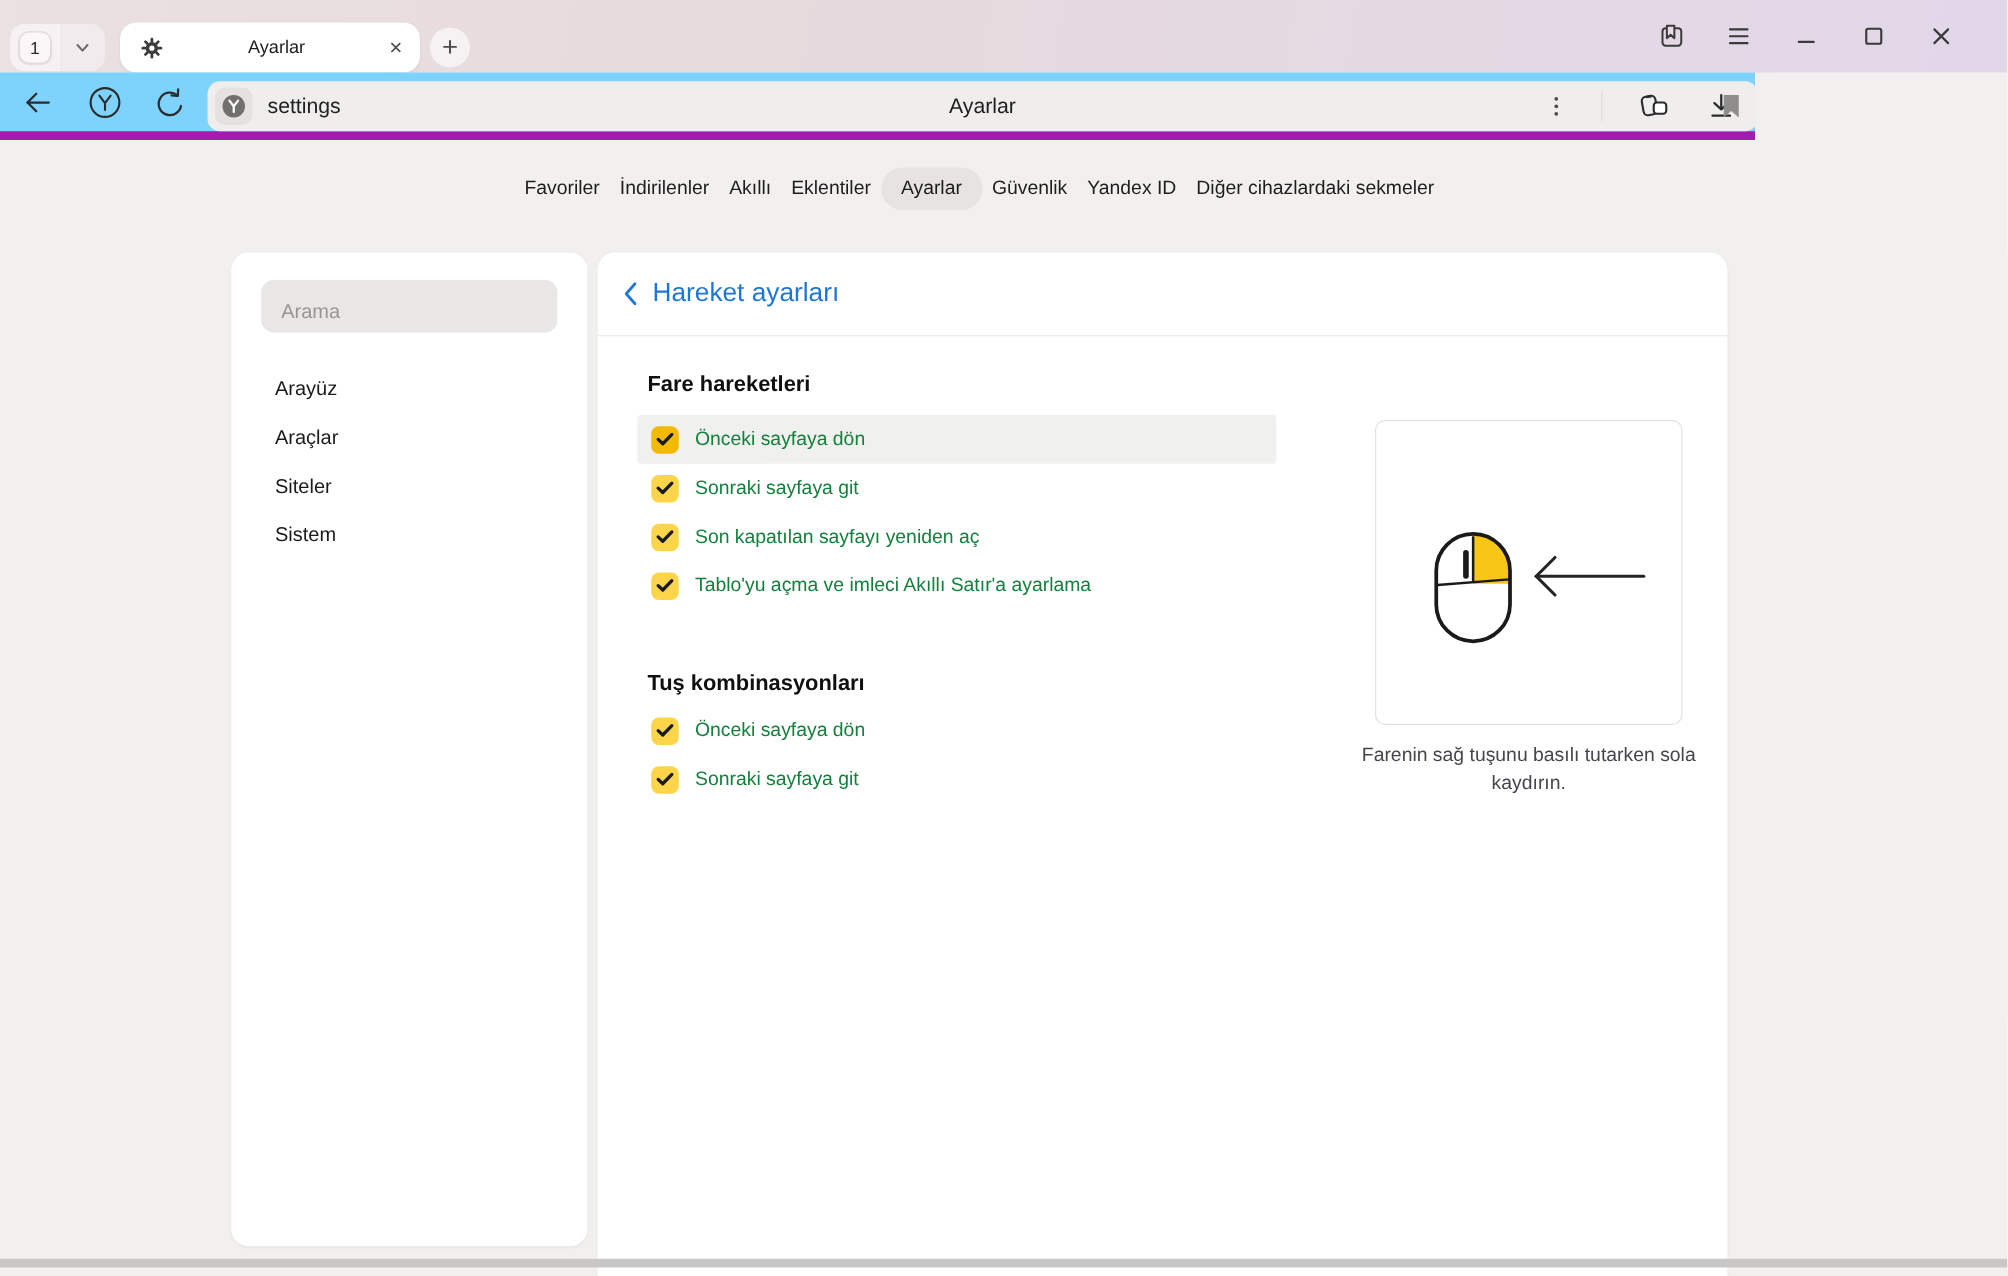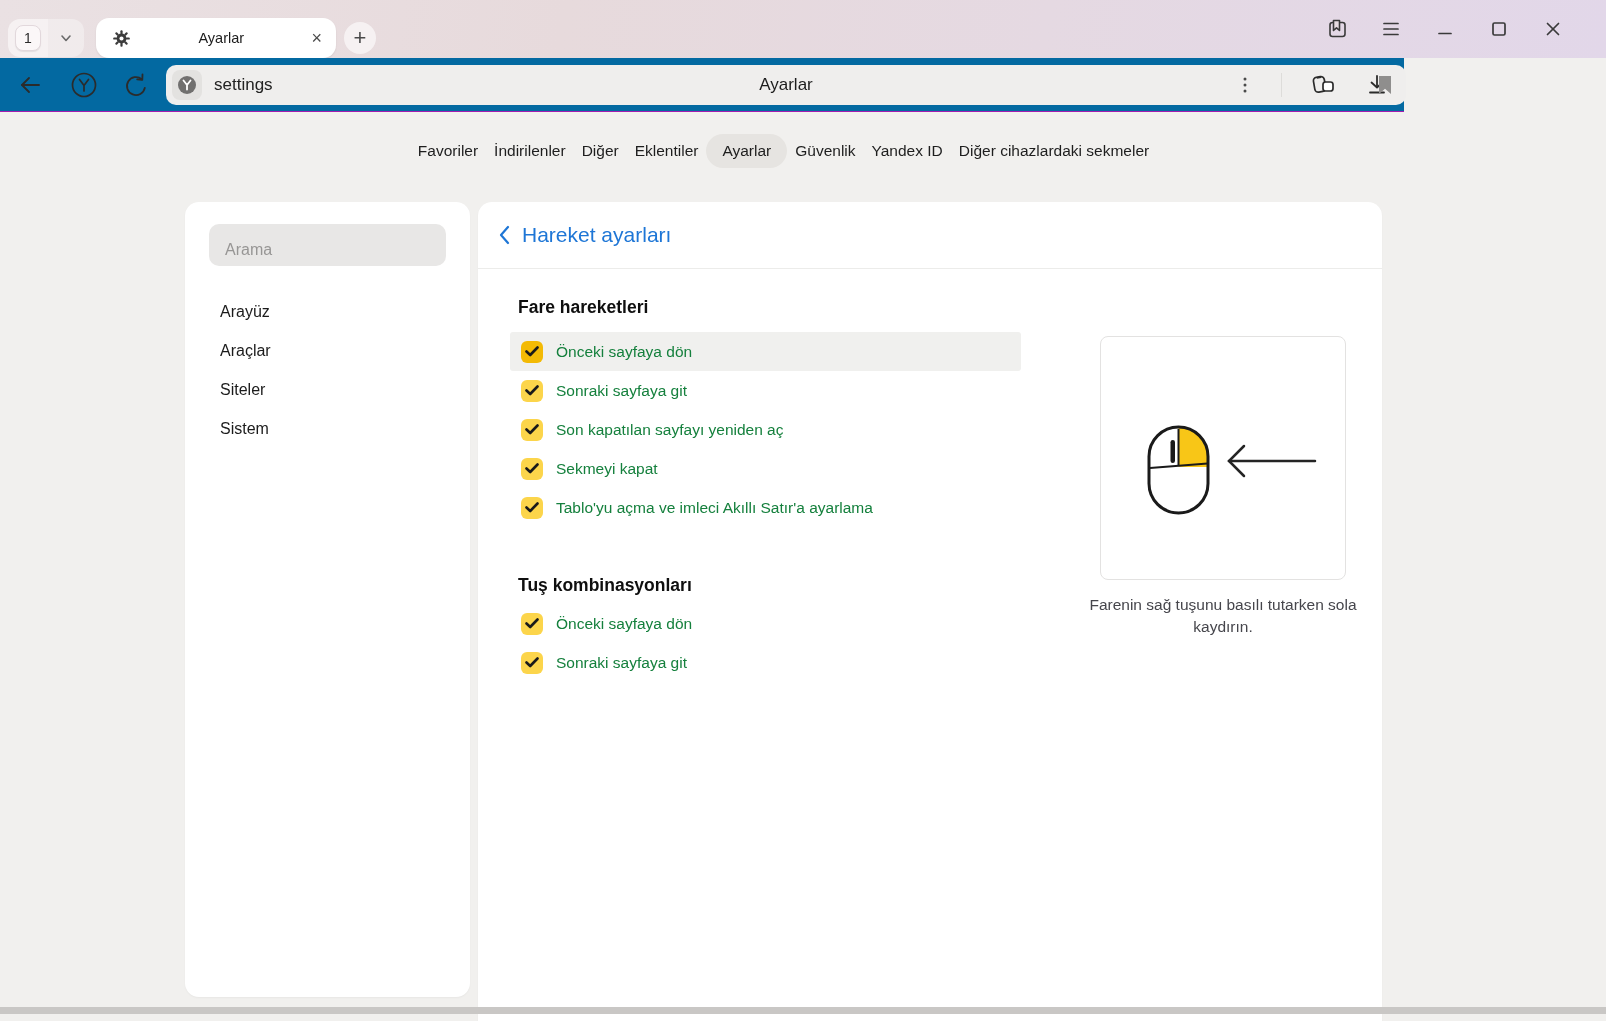--- a/index.html
+++ b/index.html
@@ -20,21 +20,21 @@
   .active-tab { position:absolute; left:96px; top:18px; width:240px; height:40px; background:#fff; border-radius:13px;
     box-shadow:0 1px 2px rgba(0,0,0,0.08); display:flex; align-items:center; padding:0 14px 0 16px; }
   .active-tab .title { flex:1; text-align:center; font-size:14.5px; color:#1c1c1c; }
   .tab-close { font-size:18px; color:#4c4c4c; line-height:1; cursor:pointer; font-weight:300; }
   .newtab { position:absolute; left:344px; top:22px; width:32px; height:32px; border-radius:50%; background:rgba(255,255,255,0.6);
     display:flex; align-items:center; justify-content:center; font-size:22px; font-weight:300; color:#4a4a4a; cursor:pointer; }
   .winctrls { position:absolute; right:41px; top:0; height:58px; display:flex; align-items:center; gap:30px; }
   .winctrls .wicon { width:24px; height:24px; display:flex; align-items:center; justify-content:center; cursor:pointer; }
 
   
-  .toolbar { position:absolute; left:0; top:58px; width:1404px; height:54px; background:#0369a1; border-bottom:1px solid #a21caf;
+  .toolbar { position:absolute; left:0; top:58px; width:1404px; height:54px; background:#7dd3fc; border-bottom:7px solid #a21caf;
     display:flex; align-items:center; }
   .ticon { display:flex; align-items:center; justify-content:center; cursor:pointer; }
   .back { position:absolute; left:16px; }
   .ybrowser { position:absolute; left:68px; }
   .reload { position:absolute; left:122px; }
   .addressbar { position:absolute; left:166px; top:7px; width:1240px; height:40px; background:#efeeed; border-radius:10px;
     display:flex; align-items:center; padding:0 12px 0 6px; }
   .favicon { width:30px; height:30px; border-radius:8px; background:#e3e2e0; display:flex; align-items:center; justify-content:center; }
   .url-text { margin-left:12px; font-size:17px; color:#222; }
   .page-title-center { position:absolute; left:0; right:0; text-align:center; font-size:17px; color:#1d1d1d; pointer-events:none; }
@@ -215,21 +215,21 @@
         </svg>
       </span>
     </div>
   </div>
 
   <div class="page">
 
     <div class="navtabs">
       <span class="navtab">Favoriler</span>
       <span class="navtab">İndirilenler</span>
-      <span class="navtab">Diğer</span>
+      <span class="navtab">Akıllı</span>
       <span class="navtab">Eklentiler</span>
       <span class="navtab active">Ayarlar</span>
       <span class="navtab">Güvenlik</span>
       <span class="navtab">Yandex ID</span>
       <span class="navtab">Diğer cihazlardaki sekmeler</span>
     </div>
 
     <div class="card sidebar-card">
       <div class="search-box">
         <input type="text" placeholder="Arama" style="">
@@ -270,28 +270,20 @@
           </span>
           <span class="lbl">Sonraki sayfaya git</span>
         </div>
         <div class="row">
           <span class="cb">
             <svg width="14" height="11" viewBox="0 0 14 11">
                 <polyline points="1.5,5.5 5.2,9 12.5,1.5" fill="none" stroke="#1a1a1a" stroke-width="2.6" stroke-linecap="round" stroke-linejoin="round"></polyline>
               </svg>
           </span>
           <span class="lbl">Son kapatılan sayfayı yeniden aç</span>
-        </div>
-        <div class="row">
-          <span class="cb">
-            <svg width="14" height="11" viewBox="0 0 14 11">
-                <polyline points="1.5,5.5 5.2,9 12.5,1.5" fill="none" stroke="#1a1a1a" stroke-width="2.6" stroke-linecap="round" stroke-linejoin="round"></polyline>
-              </svg>
-          </span>
-          <span class="lbl">Sekmeyi kapat</span>
         </div>
         <div class="row">
           <span class="cb">
             <svg width="14" height="11" viewBox="0 0 14 11">
                 <polyline points="1.5,5.5 5.2,9 12.5,1.5" fill="none" stroke="#1a1a1a" stroke-width="2.6" stroke-linecap="round" stroke-linejoin="round"></polyline>
               </svg>
           </span>
           <span class="lbl">Tablo'yu açma ve imleci Akıllı Satır'a ayarlama</span>
         </div>
       </div>

